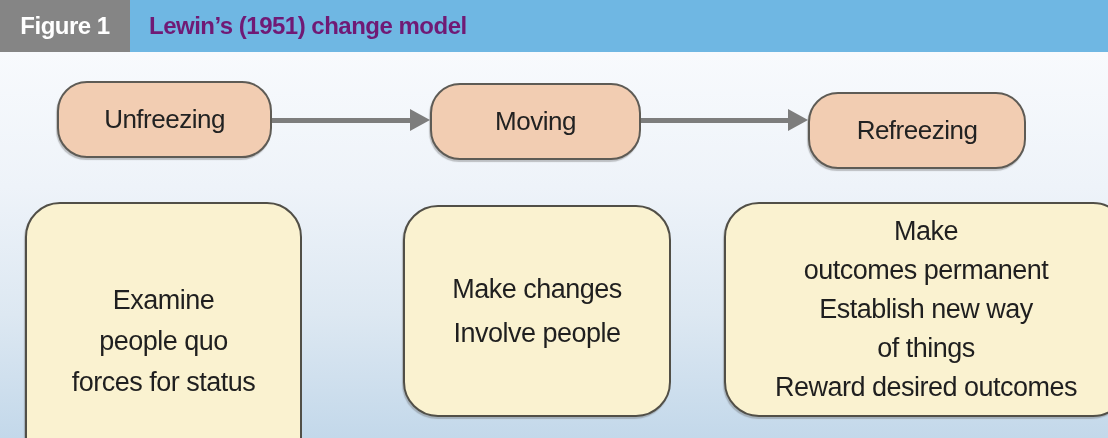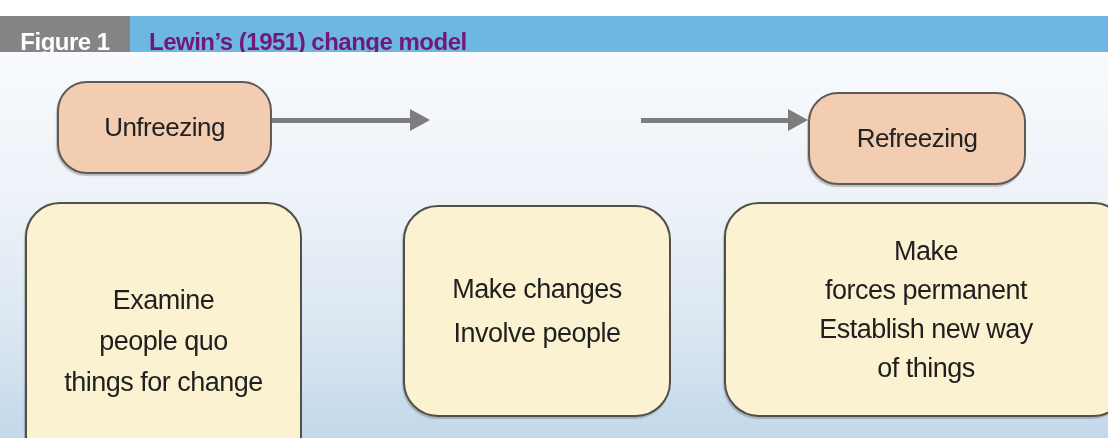--- a/index.html
+++ b/index.html
@@ -8,21 +8,21 @@
     position: relative;
     width: 1108px;
     height: 438px;
     font-family: "Liberation Sans", sans-serif;
     overflow: hidden;
   }
 
   
   .fig-header {
     position: absolute;
-    top: 16px; left: 0;
+    top: 0; left: 0;
     width: 1108px; height: 52px;
     display: flex;
   }
   .fig-label-box {
     width: 130px; height: 52px;
     background: #858585;
     color: #ffffff;
     display: flex; align-items: center; justify-content: center;
     font-size: 24px; font-weight: bold;
     letter-spacing: -0.5px;
@@ -40,21 +40,21 @@
   
   .canvas {
     position: absolute;
     top: 52px; left: 0;
     width: 1108px; height: 386px;
     background: linear-gradient(180deg, #f8fafd 0%, #eef3f9 35%, #dde8f2 68%, #c3d8ea 100%);
   }
 
   .stage-pill {
     position: absolute;
-    height: 93px;
+    height: 77px;
     background: #f2cdb2;
     border: 2px solid #5e5b55;
     border-radius: 30px;
     display: flex; align-items: center; justify-content: center;
     font-size: 26px;
     color: #222222;
     letter-spacing: -0.5px;
     box-shadow: -1px 2px 1px rgba(95, 95, 95, 0.35);
   }
   #pill-unfreezing { left: 57px;  top: 29px; width: 215px; }
@@ -105,40 +105,42 @@
 
   <div class="canvas">
 
     <div class="stage-pill" id="pill-unfreezing">Unfreezing</div>
 
     <div class="flow-arrow" id="arrow-1">
       <div class="arrow-shaft"></div>
       <div class="arrow-head"></div>
     </div>
 
+    <div class="stage-pill" id="pill-moving">Moving</div>
 
     <div class="flow-arrow" id="arrow-2">
       <div class="arrow-shaft"></div>
       <div class="arrow-head"></div>
     </div>
 
     <div class="stage-pill" id="pill-refreezing">Refreezing</div>
 
     <div class="stage-box" id="box-unfreezing">
       <div>Examine</div>
       <div>people quo</div>
-      <div>things for change</div>
+      <div>forces for status</div>
     </div>
 
     <div class="stage-box" id="box-moving">
       <div>Make changes</div>
       <div>Involve people</div>
     </div>
 
     <div class="stage-box" id="box-refreezing">
       <div>Make</div>
-      <div>forces permanent</div>
+      <div>outcomes permanent</div>
       <div>Establish new way</div>
       <div>of things</div>
+      <div>Reward desired outcomes</div>
     </div>
 
   </div>
 </div>
 
 </body></html>

